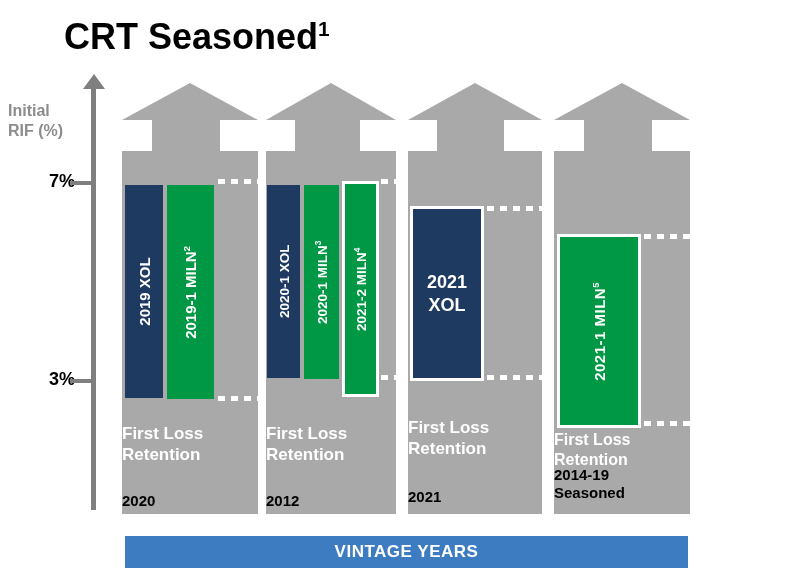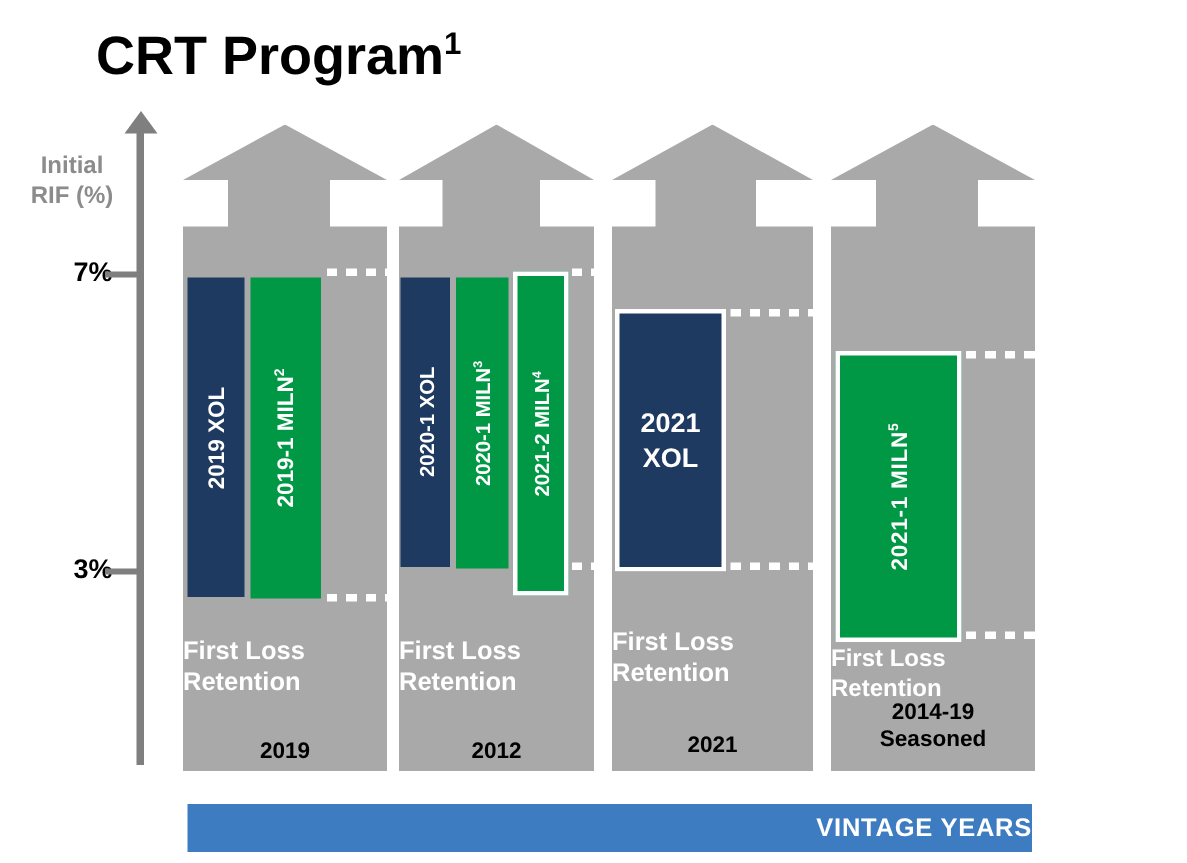--- a/index.html
+++ b/index.html
@@ -17,21 +17,21 @@
   
   .axis-line { position:absolute; left:91px; top:88px; width:5px; height:422px; background:#7f7f7f; }
   .axis-arrowhead {
     position:absolute; left:83px; top:74px; width:0; height:0;
     border-left:11px solid transparent; border-right:11px solid transparent;
     border-bottom:15px solid #7f7f7f;
   }
   .axis-title {
     position:absolute; left:8px; top:101px; width:80px;
     color:#8c8c8c; font-weight:bold; font-size:16px; line-height:1.25;
-    text-align:center; white-space:pre-line;
+    white-space:pre-line;
   }
   .tick-label { position:absolute; font-size:18px; font-weight:bold; color:#000; }
   .tick-label.t7 { left:49px; top:171px; }
   .tick-label.t3 { left:49px; top:369px; }
   .tick-mark { position:absolute; width:23px; height:4px; background:#7f7f7f; }
   .tick-mark.t7 { left:70px; top:181px; }
   .tick-mark.t3 { left:70px; top:379px; }
   
   .column { position:absolute; top:83px; height:431px; }
   .col1 { left:122px; width:136px; }
@@ -49,21 +49,21 @@
     position:absolute; left:0; width:100%;
     color:#ffffff; font-weight:bold; font-size:17px; line-height:1.22;
     text-align:left; white-space:pre-line;
   }
   .col1 .retention, .col2 .retention { top:341px; }
   .col3 .retention { top:335px; }
   .col4 .retention { top:347px; font-size:16px; }
   .year-label {
     position:absolute; left:0; width:100%;
     color:#000000; font-weight:bold; font-size:15px; line-height:1.2;
-    text-align:center; white-space:pre-line;
+    text-align:left; white-space:pre-line;
   }
   .col1 .year-label, .col2 .year-label { top:409px; }
   .col3 .year-label { top:405px; }
   .col4 .year-label { top:383px; }
   
   .bar {
     position:absolute; display:flex; align-items:center; justify-content:center;
     box-sizing:border-box;
   }
   .bar .rot {
@@ -95,49 +95,49 @@
   .d-c1-bot { left:218px; top:396px; width:48px; }
   .d-c2-top { left:381px; top:179px; width:24px; }
   .d-c2-bot { left:381px; top:375px; width:26px; }
   .d-c3-top { left:487px; top:206px; width:55px; }
   .d-c3-bot { left:487px; top:375px; width:57px; }
   .d-c4-top { left:644px; top:234px; width:46px; }
   .d-c4-bot { left:644px; top:421px; width:52px; }
   
   .footer-bar {
     position:absolute; left:125px; top:536px; width:563px; height:32px;
-    background:#3e7cc1; display:flex; align-items:center; justify-content:flex-end;
+    background:#3e7cc1; display:flex; align-items:center; justify-content:center;
   }
   .footer-bar span {
     color:#ffffff; font-weight:bold; font-size:17px; letter-spacing:0.5px;
   }
 </style>
 </head>
 <body>
 
 <div class="stage">
 
-  <div class="title"><span>CRT Program</span><sup>1</sup></div>
+  <div class="title"><span>CRT Seasoned</span><sup>1</sup></div>
 
   <div class="axis-arrowhead"></div>
   <div class="axis-line"></div>
   <div class="axis-title">Initial
 RIF (%)</div>
   <div class="tick-label t7">7%</div>
   <div class="tick-mark t7"></div>
   <div class="tick-label t3">3%</div>
   <div class="tick-mark t3"></div>
 
   <div class="column col1">
     <div class="arrow-head"></div>
     <div class="arrow-neck"></div>
     <div class="arrow-body"></div>
     <div class="retention">First Loss
 Retention</div>
-    <div class="year-label">2019</div>
+    <div class="year-label">2020</div>
   </div>
 
   <div class="column col2">
     <div class="arrow-head"></div>
     <div class="arrow-neck"></div>
     <div class="arrow-body"></div>
     <div class="retention">First Loss
 Retention</div>
     <div class="year-label">2012</div>
   </div>

